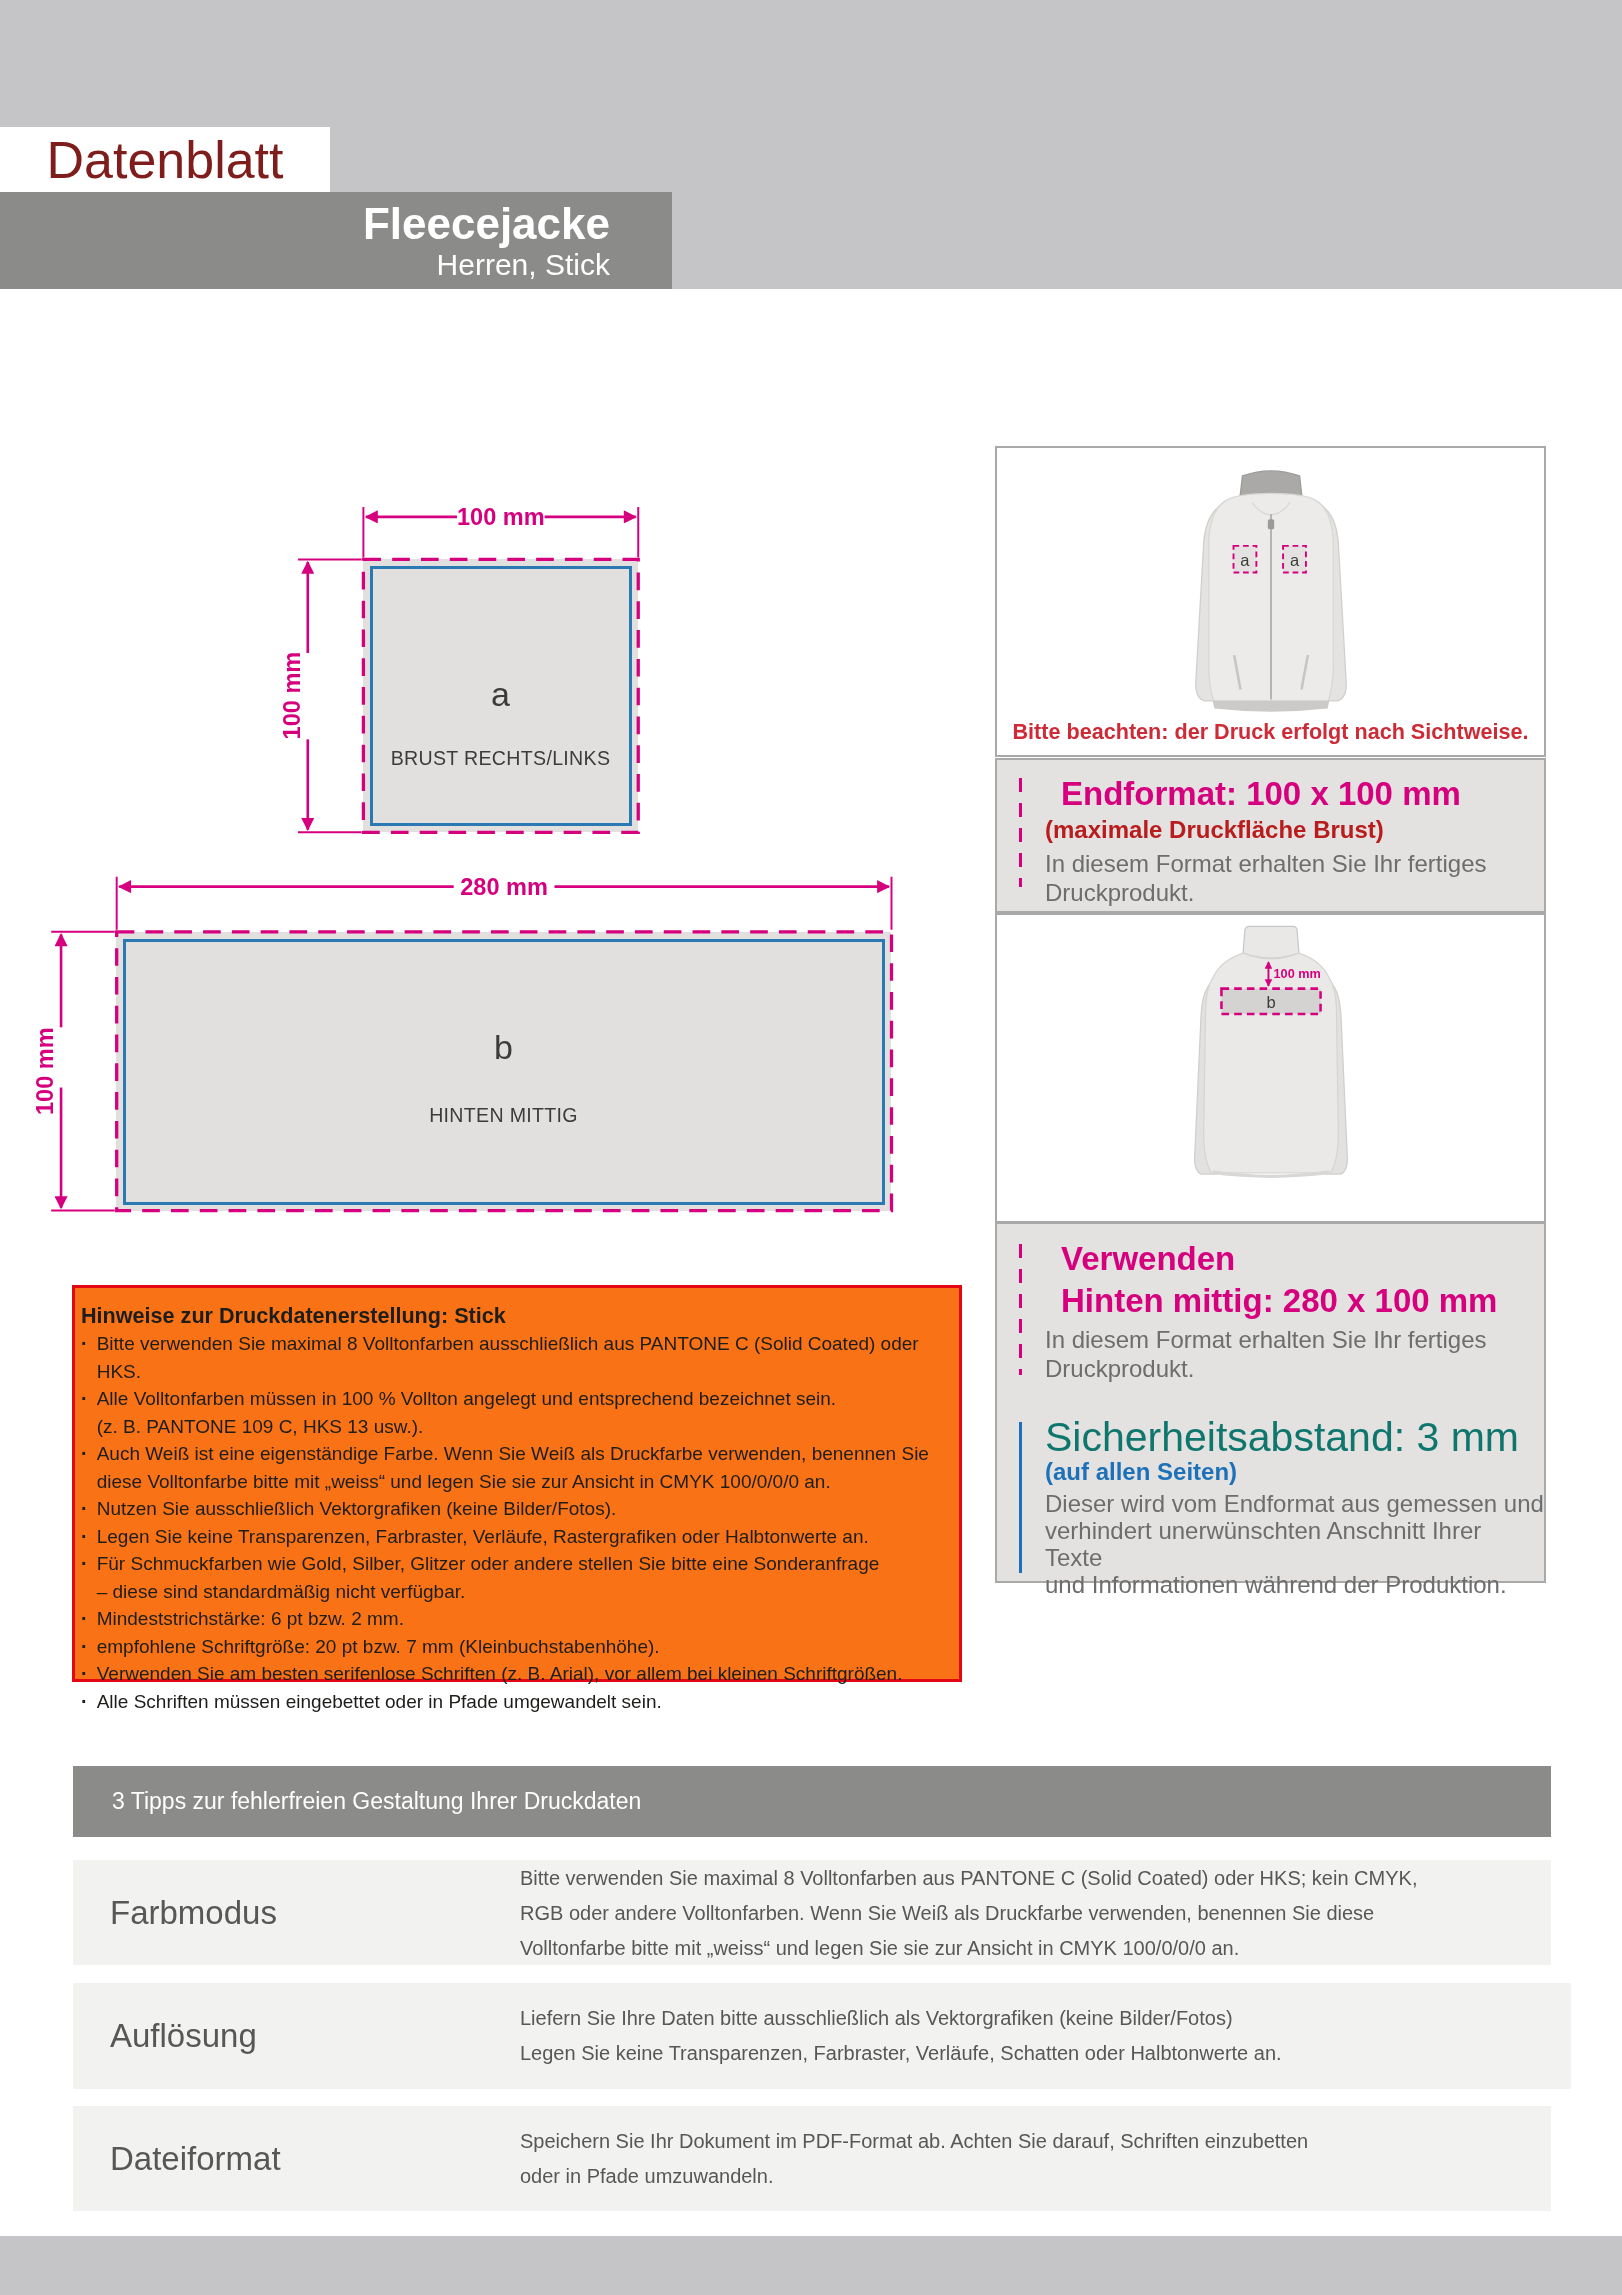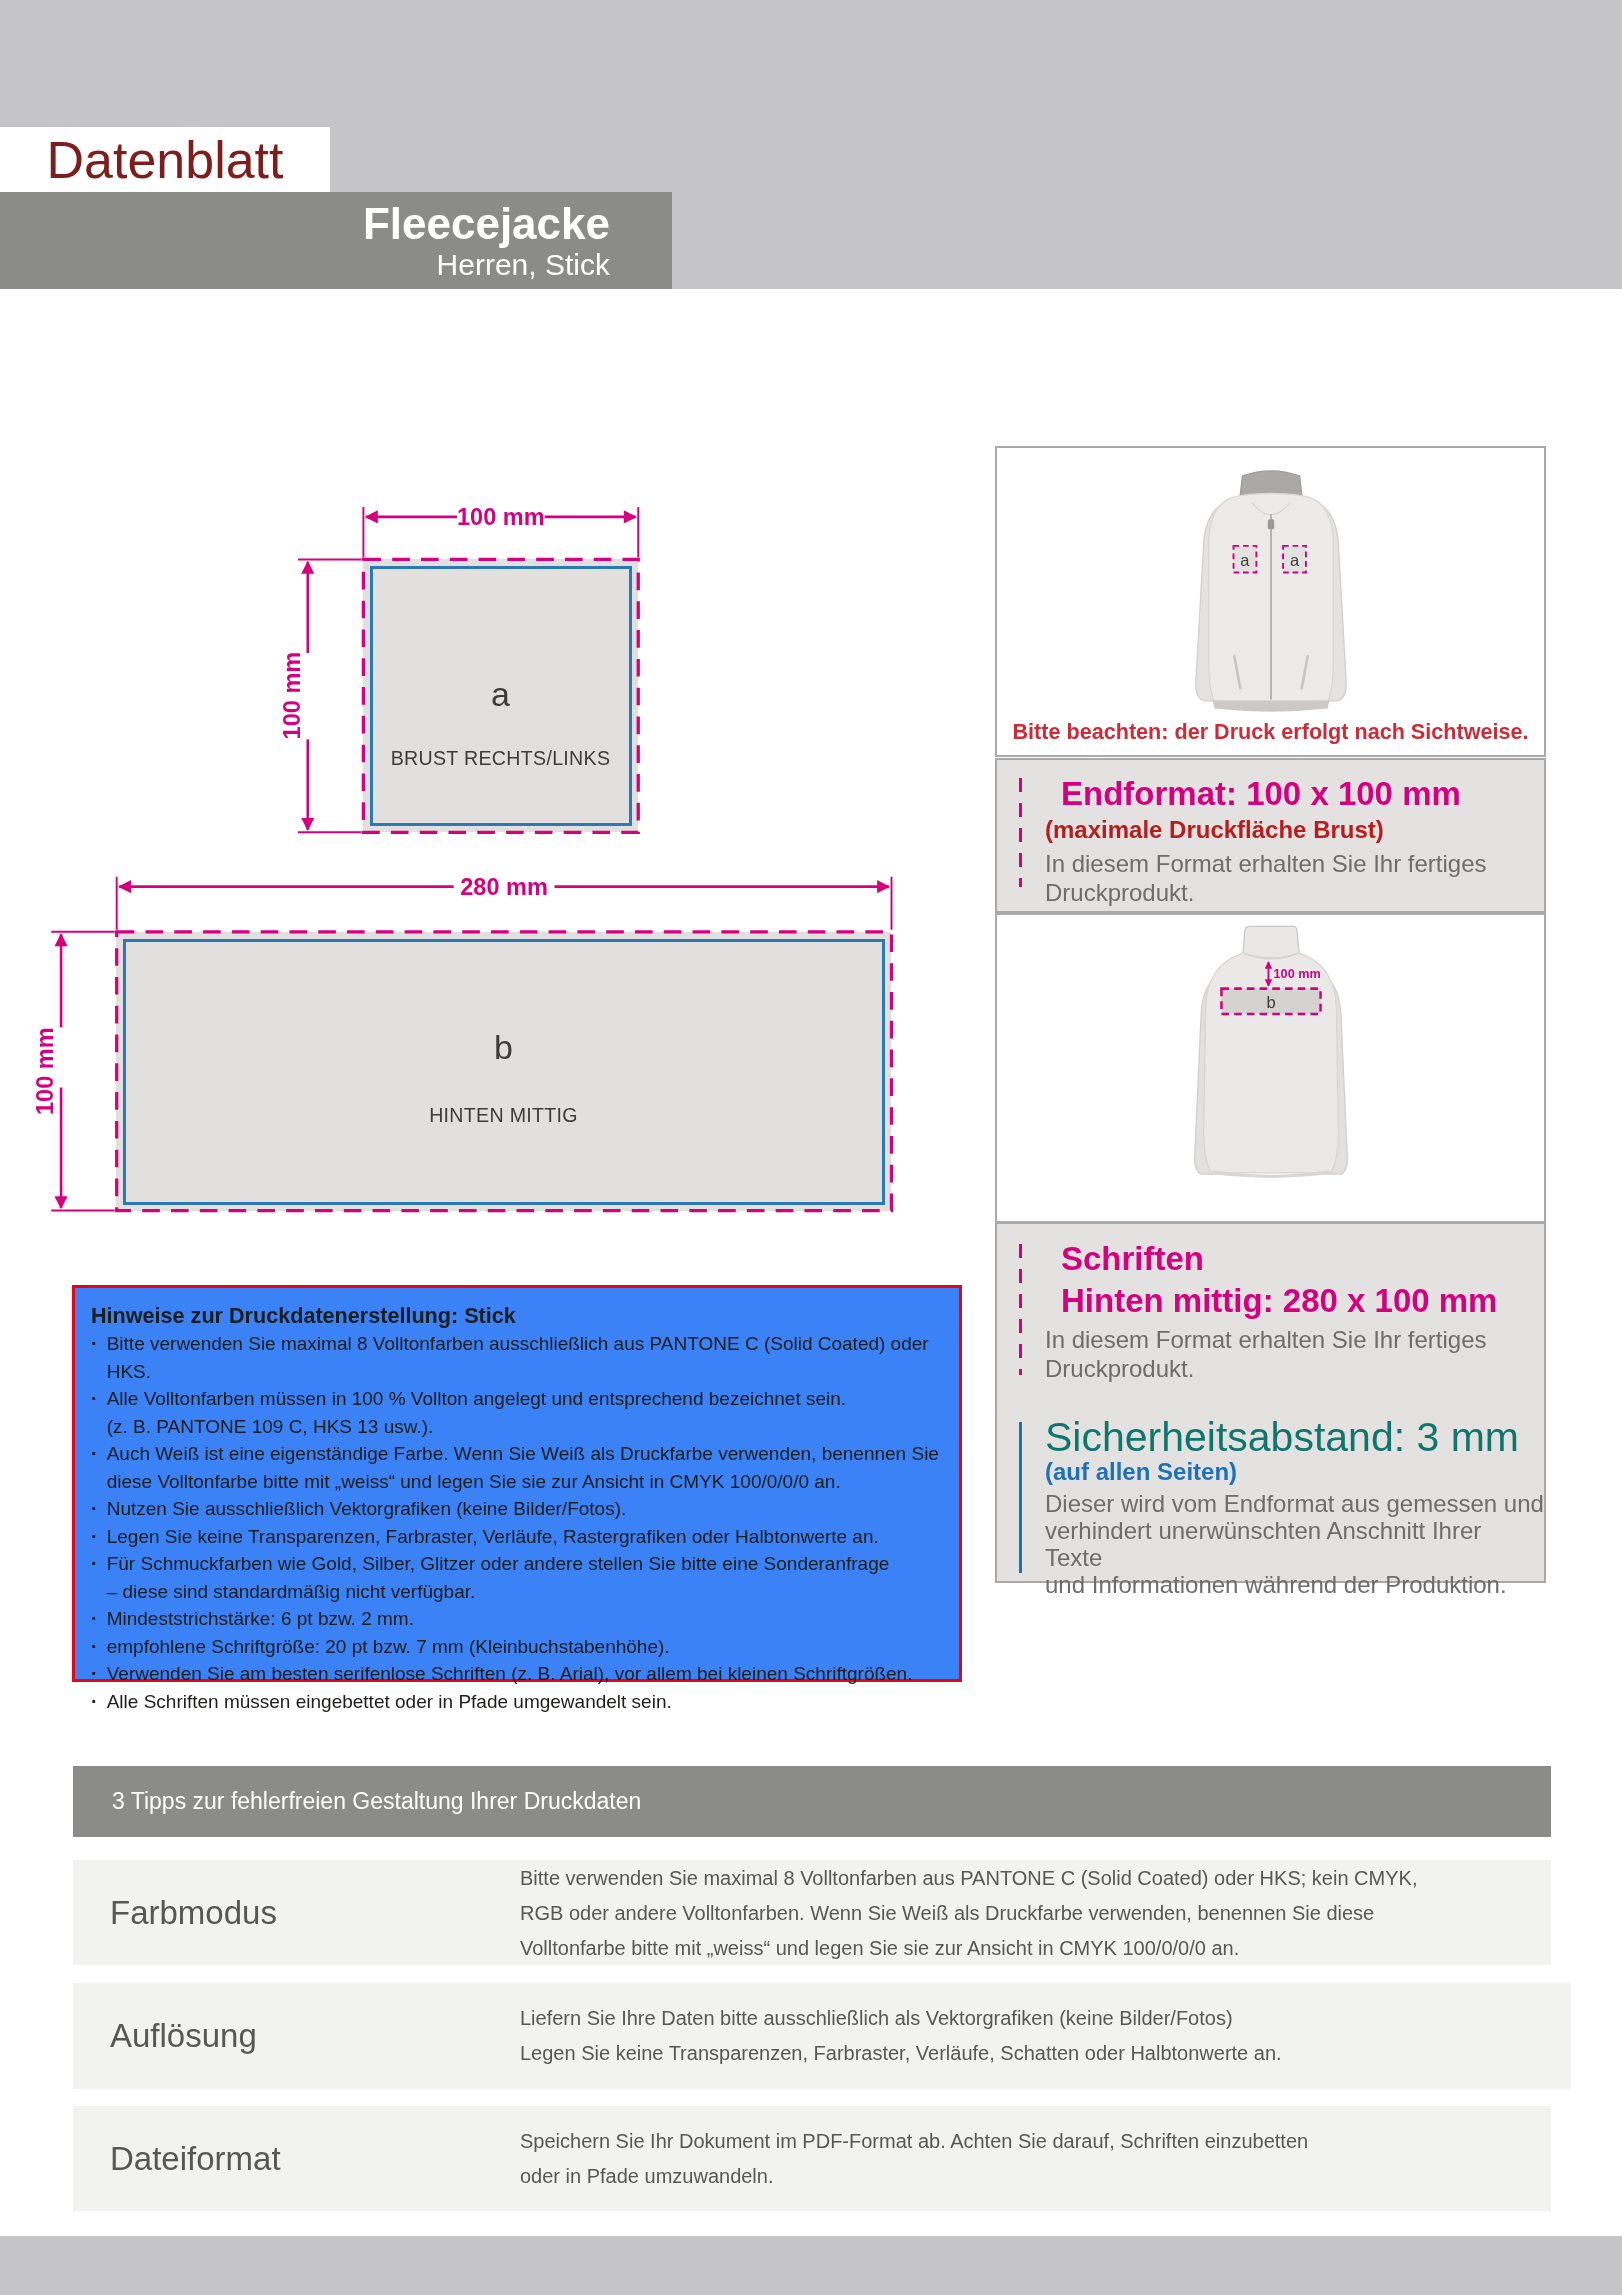--- a/index.html
+++ b/index.html
@@ -34,21 +34,21 @@
   .print-area-b .pa-letter{top:96px;} .print-area-b .pa-caption{top:172px;}
 
   .dims-svg{left:0;top:458px;width:982px;height:818px;}
   .dim-line{stroke:#d6007f;stroke-width:4;fill:none;}
   .ext-line{stroke:#d6007f;stroke-width:3;fill:none;}
   .dash-rect{stroke:#d6007f;stroke-width:5;fill:none;stroke-dasharray:27 17;}
   .dim-text{font:600 36px "Liberation Sans", sans-serif;fill:#d6007f;}
 
   
   .hints-box{left:72px;top:1285px;width:890px;height:397px;box-sizing:border-box;
-    border:3.3px solid #e30613;background:#3b82f6;padding:13px 13px 0 16px;}
+    border:3.3px solid #e30613;background:#f97316;padding:13px 13px 0 6px;}
   .hints-heading{font-size:21.6px;font-weight:700;color:#1d1d1b;line-height:29px;}
   .hint-line{display:flex;font-size:19px;color:#1d1d1b;line-height:27.5px;}
   .hint-bullet{width:15.7px;flex:0 0 15.7px;font-weight:700;font-size:19.6px;}
   .hint-text{flex:1;}
 
   
   .panel{left:995px;width:551px;box-sizing:border-box;border:2.6px solid #a9a9a9;}
   .panel-white{background:#ffffff;}
   .panel-gray{background:#e3e2e0;}
   .panel1{top:446px;height:311px;}
@@ -275,21 +275,21 @@
       <text x="170" y="140" text-anchor="middle" font-size="26" fill="#3c3c3b">b</text>
 
       <line x1="166" y1="68" x2="166" y2="106" stroke="#d6007f" stroke-width="3" marker-start="url(#bm-arrow)" marker-end="url(#bm-arrow)"></line>
       <text x="174" y="94" font-size="20" font-weight="700" fill="#d6007f">100 mm</text>
     </svg>
   </div>
 
   <div class="abs panel panel-gray panel4">
     <div class="rule-dashed" style="left:22px;top:19.6px;height:131px;"></div>
     <div class="abs" style="left:48px;top:14.4px;">
-      <div class="ef-title">Schriften</div>
+      <div class="ef-title">Verwenden</div>
       <div class="ef-title">Hinten mittig: 280 x 100 mm</div>
       <div class="gray-p" style="margin-top:2.6px;">In diesem Format erhalten Sie Ihr fertiges
 Druckprodukt.</div>
     </div>
     <div class="rule-blue" style="left:22px;top:198px;height:151px;"></div>
     <div class="abs" style="left:48px;top:194px;">
       <div class="sa-title">Sicherheitsabstand: 3 mm</div>
       <div class="sa-sub">(auf allen Seiten)</div>
       <div class="sa-p" style="margin-top:2.6px;">Dieser wird vom Endformat aus gemessen und
 verhindert unerwünschten Anschnitt Ihrer Texte

